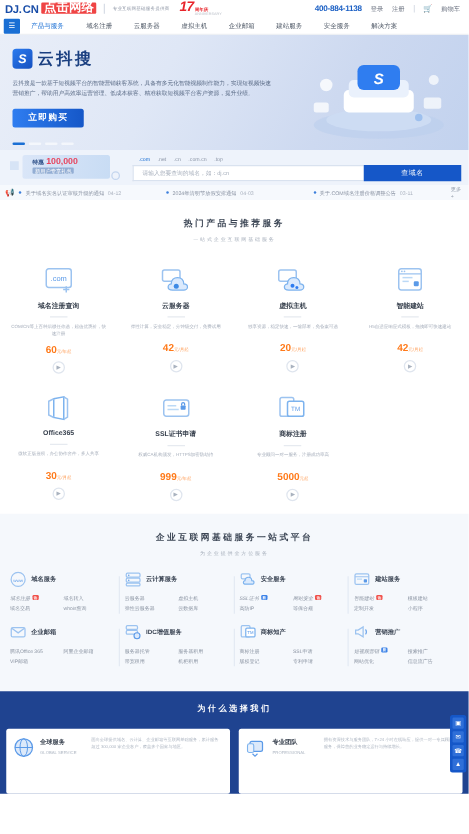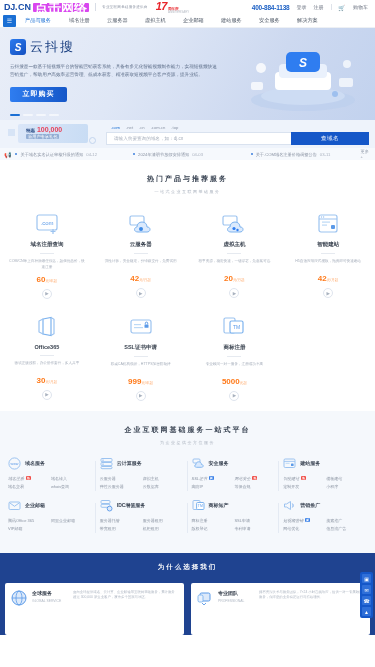--- a/index.html
+++ b/index.html
@@ -10,25 +10,25 @@
     background: #ffffff;
     color: #333;
   }
   .page { width: 375px; height: 667px; position: relative; overflow: hidden; }
 
   
   .topbar {
     height: 14px; display: flex; align-items: center;
     padding: 0 4px; background: #fff; gap: 4px;
   }
-  .logo { display: flex; align-items: center; gap: 1px; }
+  .logo { display: flex; align-items: flex-start; gap: 1px; }
   .logo-dj { font-size: 9px; font-weight: 700; color: #1a4ea8; letter-spacing: -0.3px; }
   .logo-cn { font-size: 9px; font-weight: 700; color: #1a4ea8; }
   .logo-zh {
-    font-size: 13px; font-weight: 700; color: #fff; background: #d946ef;
+    font-size: 10px; font-weight: 700; color: #fff; background: #ef4444;
     padding: 0 2px; border-radius: 1px; line-height: 9px; margin-left: 1px;
   }
   .topbar-divider { width: 1px; height: 8px; background: #d8dde6; margin: 0 2px; }
   .topbar-slogan { font-size: 3.6px; color: #8f97a6; letter-spacing: 0.2px; white-space: nowrap; }
   .logo17 { display: flex; align-items: baseline; gap: 1px; margin-left: 4px; }
   .logo17 .num { font-size: 11px; font-weight: 700; color: #e8242a; font-style: italic; letter-spacing: -0.5px; text-align: center; }
   .logo17 .tag { display: flex; flex-direction: column; }
   .logo17 .tag b { font-size: 3.6px; color: #e8242a; line-height: 4px; }
   .logo17 .tag i { font-size: 3px; color: #b9bec7; font-style: normal; line-height: 3.5px; }
   .topbar-right { margin-left: auto; display: flex; align-items: center; gap: 7px; padding-right: 3px; }
@@ -61,21 +61,21 @@
     background: linear-gradient(118deg,#e9eef8 0%, #dfe7f6 35%, #cdd9f0 70%, #c2d2ee 100%);
     padding: 10px 0 0 10px;
   }
   .banner-brand { display: flex; align-items: center; gap: 4px; }
   .brand-mark {
     width: 16px; height: 16px; border-radius: 3px;
     background: linear-gradient(140deg,#2b7bef,#1550c0);
     display: flex; align-items: center; justify-content: center;
     color: #fff; font-size: 10px; font-weight: 700; font-style: italic;
   }
-  .brand-name { font-size: 13px; font-weight: 400; color: #1a3f80; letter-spacing: 2px; }
+  .brand-name { font-size: 13px; font-weight: 700; color: #1a3f80; letter-spacing: 2px; }
   .banner-title {
     margin-top: 7px; font-size: 18.5px; font-weight: 700; color: #14203a;
     letter-spacing: 0.5px; line-height: 1.05; white-space: nowrap;
   }
   .banner-desc {
     margin-top: 7px; font-size: 4.6px; color: #5a6b86; line-height: 1.8;
     width: 210px;
   }
   .banner-btn {
     margin-top: 7px; width: 57px; height: 15px; border-radius: 2px;

